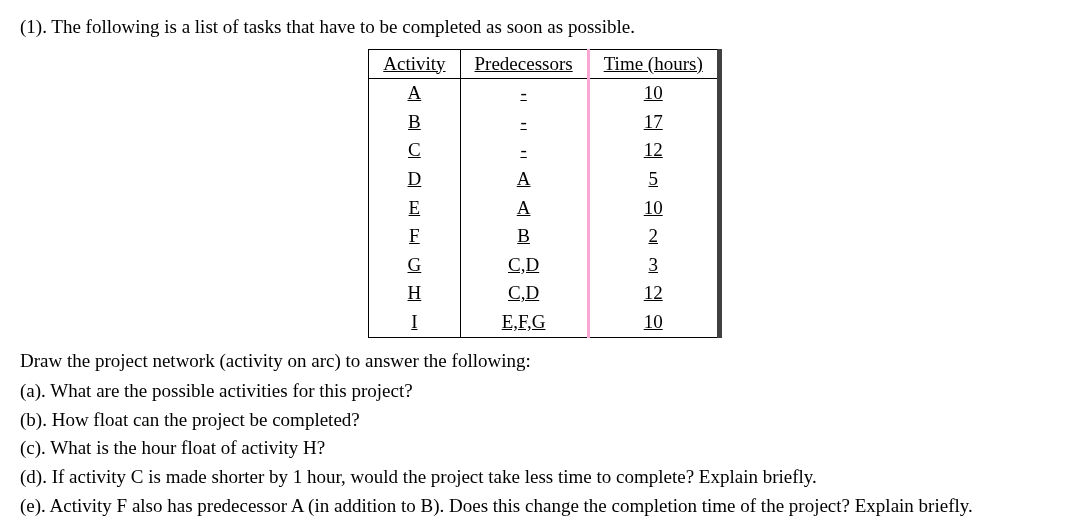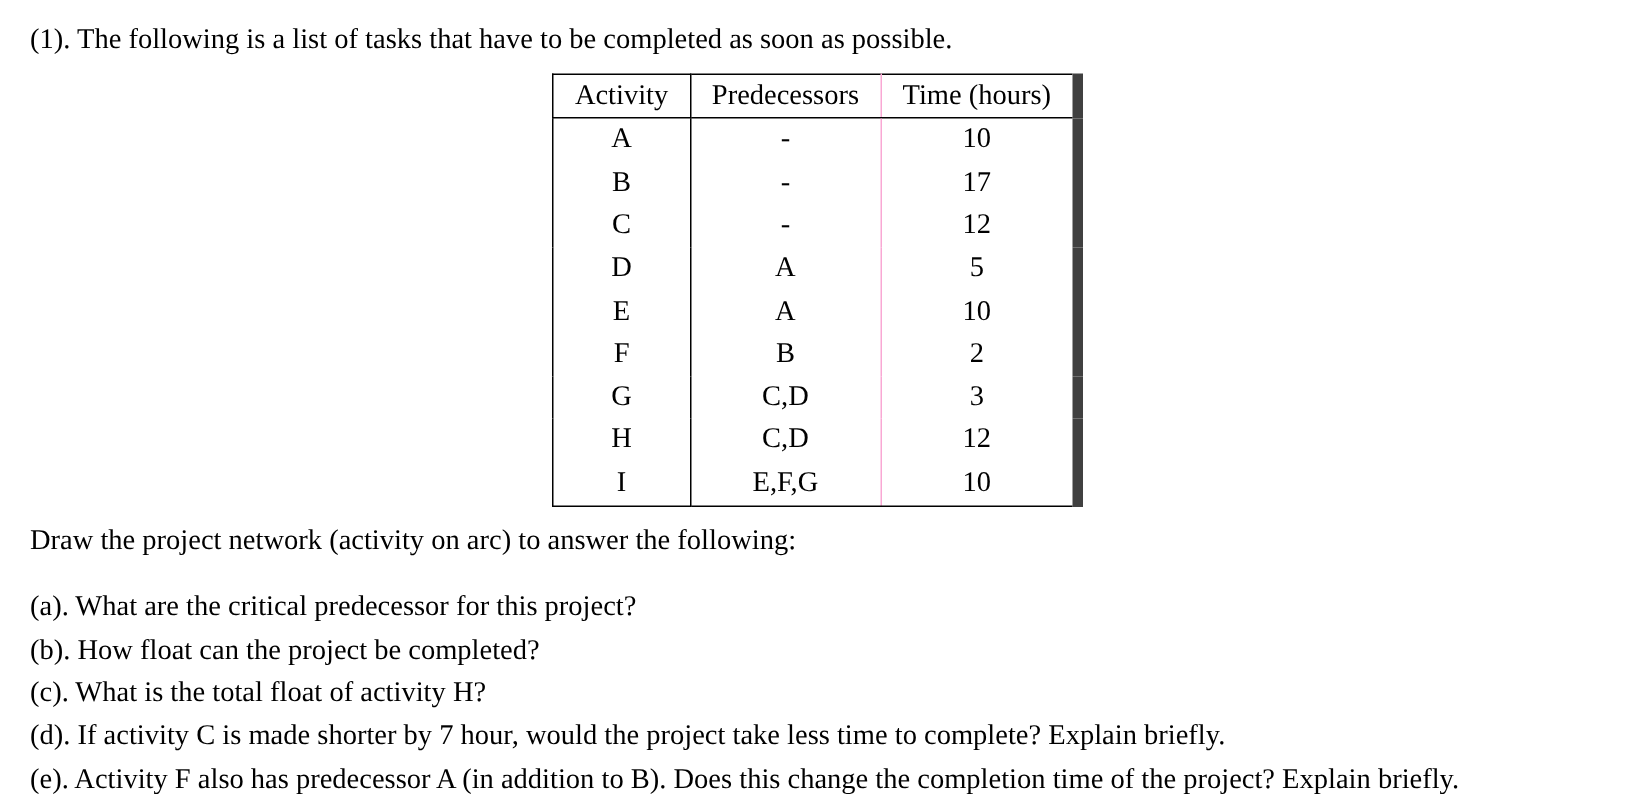--- a/index.html
+++ b/index.html
@@ -19,48 +19,49 @@
     .question-intro {
       margin-bottom: 8px;
     }
     .table-wrapper {
       display: flex;
       justify-content: center;
       margin-bottom: 10px;
     }
     table {
       border-collapse: collapse;
+      text-decoration: underline;
     }
     table th, table td {
       padding: 1px 14px;
       text-align: center;
       vertical-align: middle;
     }
     table th {
       font-weight: normal;
       border-top: 1px solid #000;
       border-bottom: 1px solid #000;
     }
     
     table th:nth-child(1), table td:nth-child(1) {
       border-left: 1px solid #000;
       border-right: 1px solid #000;
     }
     table th:nth-child(2), table td:nth-child(2) {
-      border-right: 1px solid #f9a8d4;
+      border-right: 3px solid #f9a8d4;
     }
     table th:nth-child(3), table td:nth-child(3) {
-      border-right: 7px solid #404040;
+      border-right: 5px solid #404040;
     }
     
     table tr:last-child td {
       border-bottom: 1px solid #000;
     }
     .instruction {
-      margin-bottom: 18px;
+      margin-bottom: 4px;
     }
     .subq {
       margin-bottom: 2px;
     }
   </style>
 </head>
 <body>
 
 <div class="question-intro">(1). The following is a list of tasks that have to be completed as soon as possible.</div>
 
@@ -116,17 +117,17 @@
       <td>I</td>
       <td>E,F,G</td>
       <td>10</td>
     </tr>
   </tbody>
     </table>
 </div>
 
 <div class="instruction">Draw the project network (activity on arc) to answer the following:</div>
 
-<div class="subq">(a). What are the critical predecessor for this project?</div>
+<div class="subq">(a). What are the possible activities for this project?</div>
 <div class="subq">(b). How float can the project be completed?</div>
-<div class="subq">(c). What is the total float of activity H?</div>
-<div class="subq">(d). If activity C is made shorter by 7 hour, would the project take less time to complete? Explain briefly.</div>
+<div class="subq">(c). What is the hour float of activity H?</div>
+<div class="subq">(d). If activity C is made shorter by 1 hour, would the project take less time to complete? Explain briefly.</div>
 <div class="subq">(e). Activity F also has predecessor A (in addition to B). Does this change the completion time of the project? Explain briefly.</div>
 
 </body></html>

